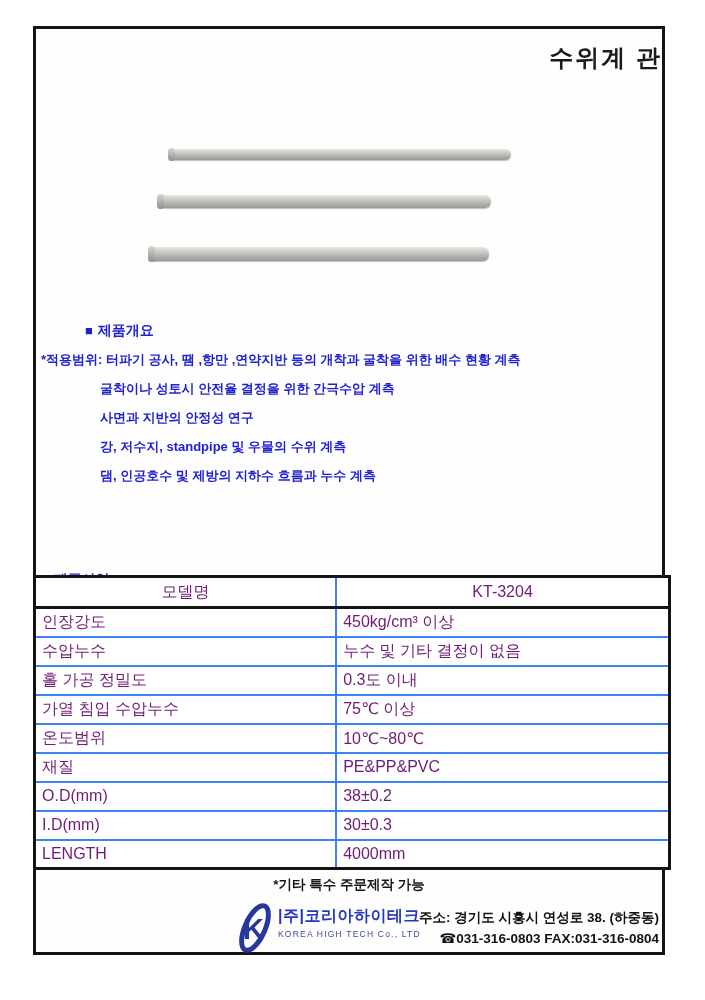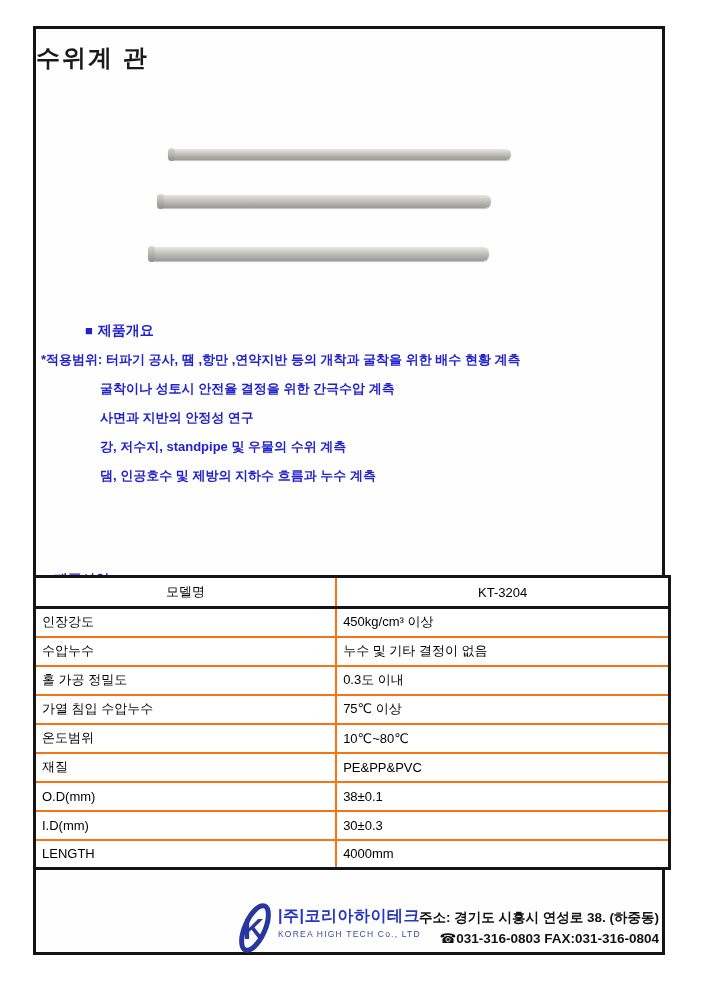--- a/index.html
+++ b/index.html
@@ -4,41 +4,41 @@
 <style>
   * { margin:0; padding:0; box-sizing:border-box; }
   html,body { width:705px; height:1000px; background:#ffffff;
               font-family:"Liberation Sans","DejaVu Sans",sans-serif; }
   .page { position:relative; width:705px; height:1000px; background:#fff; overflow:hidden; }
 
   .frame { position:absolute; left:33px; top:26px; width:632px; height:929px;
            border:3px solid #141414; background:#fefefe; }
 
   .doc-title { position:absolute; top:13px; left:0; width:100%;
-               text-align:left; font-size:24px; font-weight:bold; color:#1a1a1a;
+               text-align:right; font-size:24px; font-weight:bold; color:#1a1a1a;
                letter-spacing:2px; }
 
   
   .pipes { position:absolute; left:0; top:0; width:100%; height:300px; }
   .pipe { position:absolute; border-radius:6px;
           background:linear-gradient(#e6e6e2 0%, #cfcfca 30%, #b3b2ae 65%, #9a9994 100%);
           box-shadow:0 1px 1px rgba(0,0,0,0.25); }
   .pipe::before { content:""; position:absolute; left:0; top:-1px; bottom:-1px; width:7px;
           border-radius:4px; background:linear-gradient(#d8d8d2, #8f8e89); }
 
   .section-header { position:absolute; left:5px; font-size:14px; font-weight:bold; color:#2121cd; }
   .section-header .bullet { font-size:13px; margin-right:5px; }
 
   .overview-lines { position:absolute; left:5px; top:322px; width:620px; }
   .overview-line { height:29px; font-size:13px; font-weight:bold; color:#2121cd; white-space:nowrap; }
   .overview-line.indented { padding-left:59px; }
 
   table.spec-table { position:absolute; left:-3px; top:546px; width:638px;
                      border-collapse:collapse; table-layout:fixed; }
-  table.spec-table td { border:2px solid #f97316; font-size:13px; color:#000000;
+  table.spec-table td { border:2px solid #3b82f6; font-size:16px; color:#701a75;
                         height:29px; padding:0 0 0 6px; background:#fff; vertical-align:middle; }
   table.spec-table tr.head td { height:31px; text-align:center; padding:0; border-bottom:3px solid #141414; }
   table.spec-table td.col-label { width:47.5%; }
   table.spec-table td.col-value { width:52.5%; }
   table.spec-table { border:3px solid #141414; }
 
   .note-row { position:absolute; left:0; top:847px; width:100%; text-align:center;
               font-size:13.5px; font-weight:bold; color:#151515; }
 
   .footer { position:absolute; left:0; top:870px; width:100%; height:56px; }
@@ -105,33 +105,34 @@
       <tr>
         <td class="col-label">온도범위</td>
         <td class="col-value">10℃~80℃</td>
       </tr>
       <tr>
         <td class="col-label">재질</td>
         <td class="col-value">PE&amp;PP&amp;PVC</td>
       </tr>
       <tr>
         <td class="col-label">O.D(mm)</td>
-        <td class="col-value">38±0.1</td>
+        <td class="col-value">38±0.2</td>
       </tr>
       <tr>
         <td class="col-label">I.D(mm)</td>
         <td class="col-value">30±0.3</td>
       </tr>
       <tr>
         <td class="col-label">LENGTH</td>
         <td class="col-value">4000mm</td>
       </tr>
     </tbody>
       </table>
 
+    <div class="note-row">*기타 특수 주문제작 가능</div>
 
     <div class="footer">
       <div class="logo">
         <svg class="logo-mark" viewBox="0 0 42 54" xmlns="http://www.w3.org/2000/svg">
           <ellipse cx="21" cy="27" rx="10" ry="24" fill="none" stroke="#27379e" stroke-width="5" transform="rotate(24 21 27)"></ellipse>
           <text x="9" y="38" font-family="Liberation Sans, sans-serif" font-size="29" font-weight="bold" fill="#27379e">K</text>
         </svg>
         <div class="logo-text">
           <div class="logo-kr">|주|코리아하이테크</div>
           <div class="logo-en">KOREA HIGH TECH Co., LTD</div>

